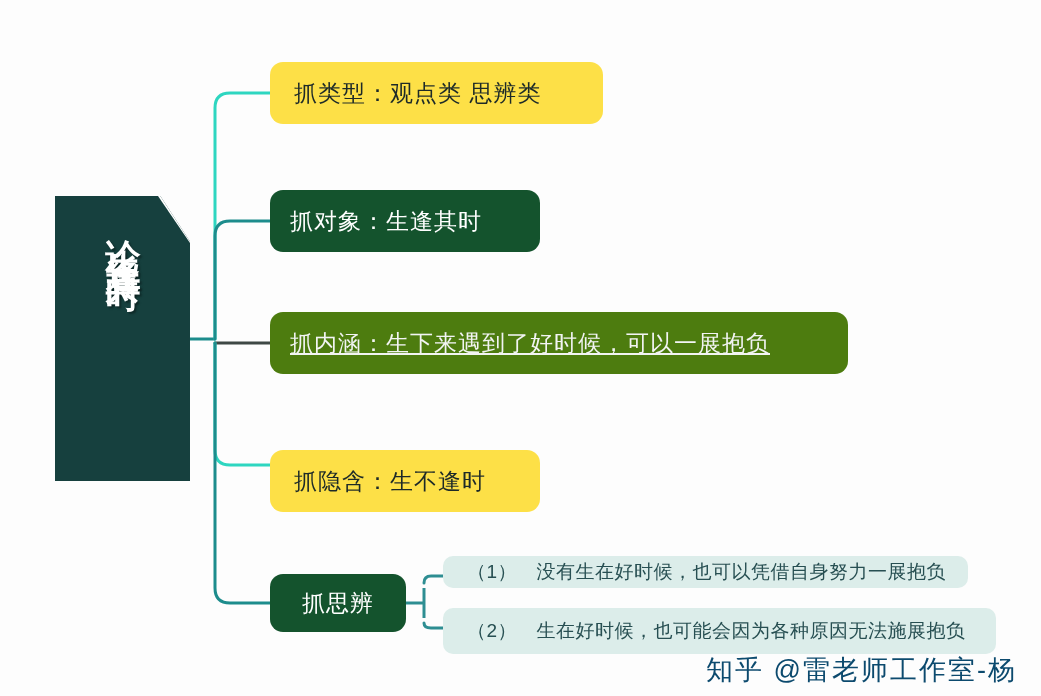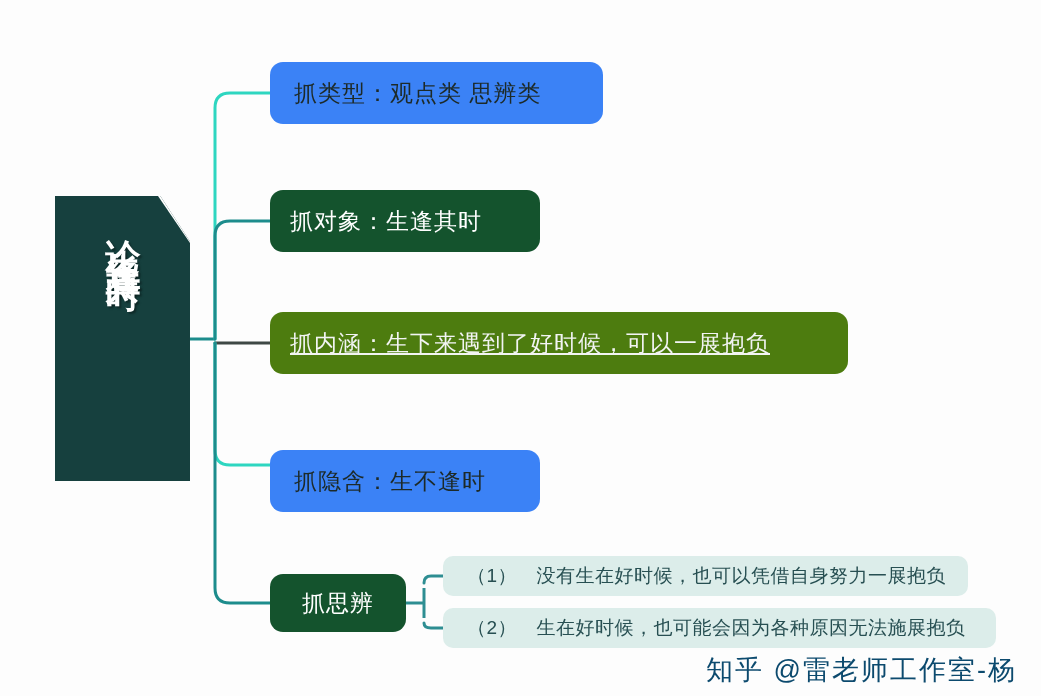--- a/index.html
+++ b/index.html
@@ -70,21 +70,21 @@
     border-radius: 13px;
     padding: 0 20px;
     white-space: nowrap;
   }
   .node-text {
     font-size: 23px;
     letter-spacing: 1px;
   }
 
   .node--bright {
-    background: #3b82f6;
+    background: #fde047;
     color: #1d2a28;
     padding-left: 24px;
   }
   .node--teal {
     background: #14532d;
     color: #ffffff;
   }
   .node--dark {
     background: #4d7c0f;
     color: #f2f4f3;
@@ -99,23 +99,23 @@
     letter-spacing: 0.5px;
   }
 
   #node-type     { left: 270px; top: 62px;  width: 333px; height: 62px; }
   #node-object   { left: 270px; top: 190px; width: 270px; height: 62px; }
   #node-meaning  { left: 270px; top: 312px; width: 578px; height: 62px; }
   #node-implicit { left: 270px; top: 434px; width: 270px; height: 62px; margin-top: 16px; }
   #node-debate   { left: 270px; top: 574px; width: 136px; height: 58px;
                    justify-content: center; padding: 0 4px; }
 
-  #sub-node-1 { left: 443px; top: 556px; width: 525px; height: 40px;
+  #sub-node-1 { left: 443px; top: 556px; width: 525px; height: 32px;
                 border-radius: 10px; padding: 0 24px; }
-  #sub-node-2 { left: 443px; top: 608px; width: 553px; height: 40px;
+  #sub-node-2 { left: 443px; top: 608px; width: 553px; height: 46px;
                 border-radius: 10px; padding: 0 24px; }
 
   
   .watermark {
     position: absolute;
     right: 24px;
     bottom: 8px;
     font-size: 27px;
     color: #0c4a6e;
     letter-spacing: 2px;

